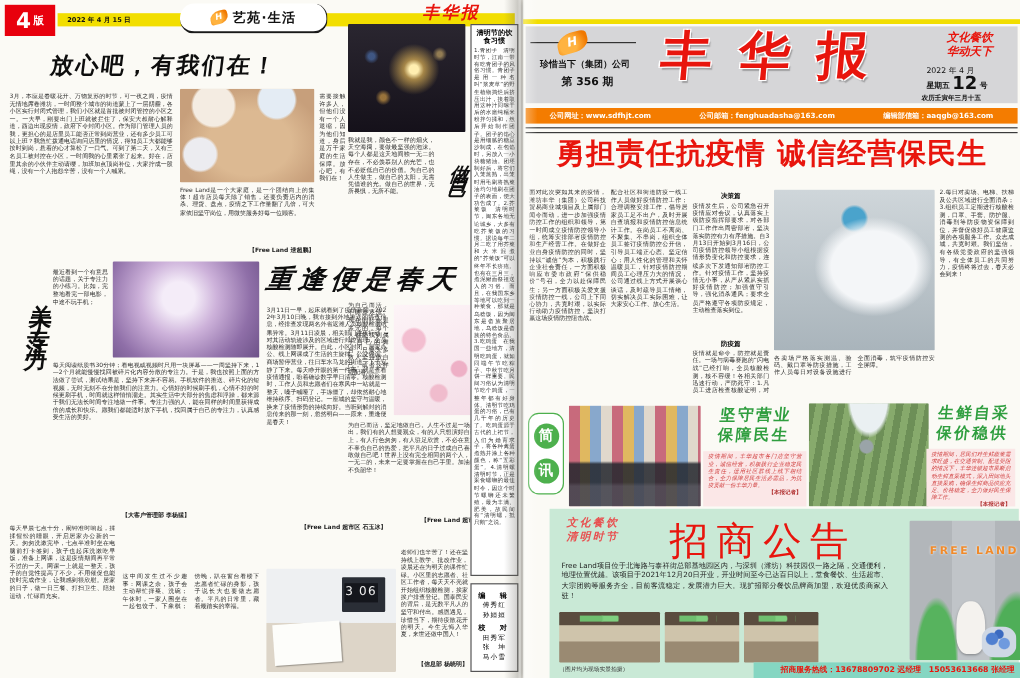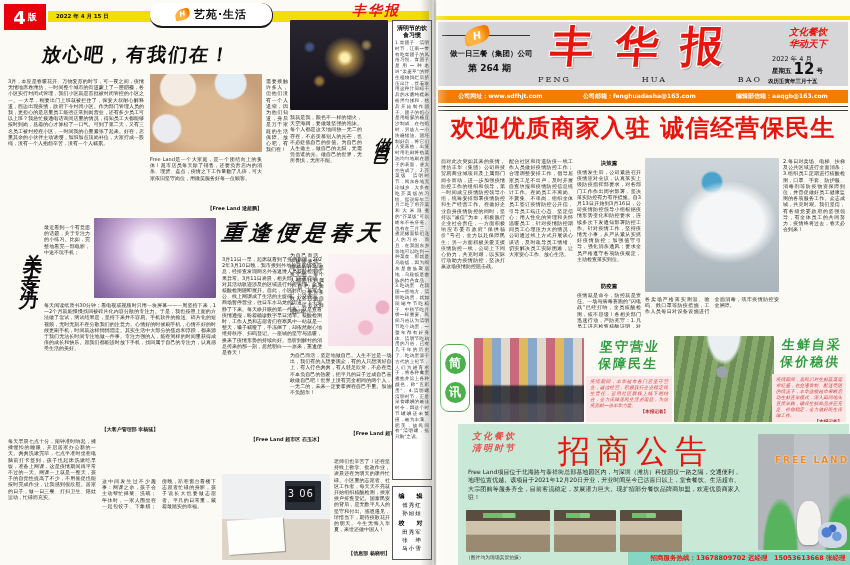--- a/index.html
+++ b/index.html
@@ -154,49 +154,44 @@
     </div>
   </div>
 
   <div class="page page-right">
 
     <div class="abs" style="left:0;top:16px;width:414px;height:4px;background:#f2de00;"></div>
 
     <div class="abs mast">
       <span class="mline"></span>
       <span class="mlogo">H</span>
-      <div class="mcompany">做一日三餐（集团）公司</div>
-      <div class="missue">第 264 期</div>
+      <div class="mcompany">珍惜当下（集团）公司</div>
+      <div class="missue">第 356 期</div>
       <div class="mast-title">丰华报</div>
-      <div class="pinyin">
-        <span>FENG</span>
-        <span>HUA</span>
-        <span>BAO</span>
-      </div>
       <div class="slogan">
         <div>文化餐饮</div>
         <div>华动天下</div>
       </div>
       <div class="mdate1">2022 年 4 月</div>
       <div class="mdate2">
         <span>星期五</span>
         <span class="big">12</span>
         <span>号</span>
       </div>
       <div class="mdate3">农历壬寅年三月十五</div>
     </div>
 
     <div class="abs infobar">
       <span>公司网址：www.sdfhjt.com</span>
       <span>公司邮箱：fenghuadasha@163.com</span>
       <span>编辑部信箱：aaqgb@163.com</span>
     </div>
     <div class="abs rule2"></div>
 
-    <div class="abs headline">欢迎优质商家入驻 诚信经营保民生</div>
+    <div class="abs headline">勇担责任抗疫情 诚信经营保民生</div>
 
     <div class="abs txt" style="left:5px;top:158px;width:64px;height:172px;">面对此次突如其来的疫情，潍坊丰华（集团）公司科技贸易商业城项目及上属部门闻令而动，进一步加强疫情防控工作的组织和领导，第一时间成立疫情防控领导小组，统筹安排部署疫情防控和生产经营工作。在做好企业自身疫情防控的同时，坚持以“诚信”为本，积极践行企业社会责任，一方面积极响应市委市政府“保供稳价”号召，全力以赴保障民生；另一方面积极关爱支援疫情防控一线，公司上下同心协力，共克时艰，以实际行动助力疫情防控，坚决打赢这场疫情防控阻击战。</div>
     <div class="abs txt" style="left:73px;top:158px;width:64px;height:172px;">配合社区和街道防疫一线工作人员做好疫情防控工作；合理调整安排工作，倡导居家员工足不出户，及时开展自查填报和疫情防控信息统计工作。在岗员工不离岗、不聚集、不串岗，组织全体员工签订疫情防控公开信，引导员工端正心态、坚定信心；用人性化的管理和关怀温暖员工，针对疫情防控期间员工心理压力大的情况，公司通过线上方式开展谈心谈话，及时疏导员工情绪，切实解决员工实际困难，让大家安心工作、放心生活。</div>
     <div class="abs" style="left:141px;top:158px;width:64px;height:172px;overflow:hidden;">
       <div class="shead">决策篇</div>
       <div class="txt" style="height:112px;">疫情发生后，公司紧急召开疫情应对会议，认真落实上级防疫指挥部要求，对各部门工作作出周密部署，坚决落实防控有力有序措施。自3月13日开始到3月16日，公司疫情防控领导小组根据疫情形势变化和防控要求，连续多次下发通知部署防控工作。针对疫情工作，坚持疫情无小事，从严从紧从实抓好疫情防控；加强值守引导，强化消杀通风；要求全员严格遵守各项防疫规定，主动检查落实到位。</div>
       <div class="shead">防疫篇</div>
       <div class="txt" style="height:36px;">疫情就是命令，防控就是责任。一场与病毒赛跑的“闪电战”已经打响，全员核酸检测，核不容缓！各相关部门迅速行动，严防死守：1.凡员工进店检查核酸证明，对进店人员测温验码；</div>
     </div>
     <div class="ph ph-ppe" style="left:209px;top:158px;width:134px;height:134px;"></div>

